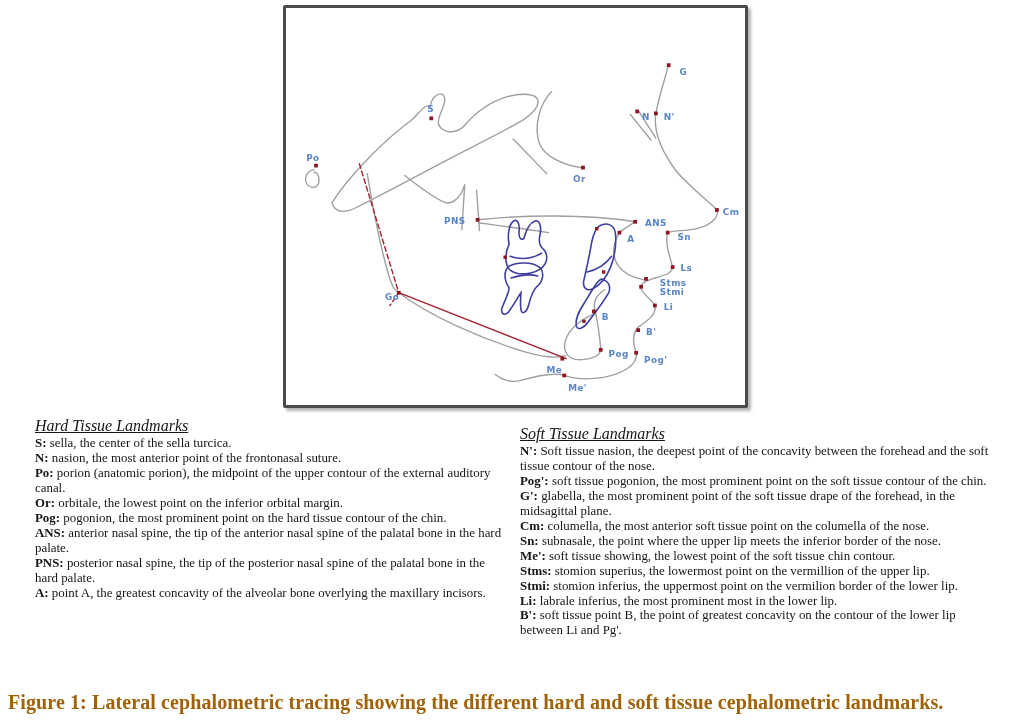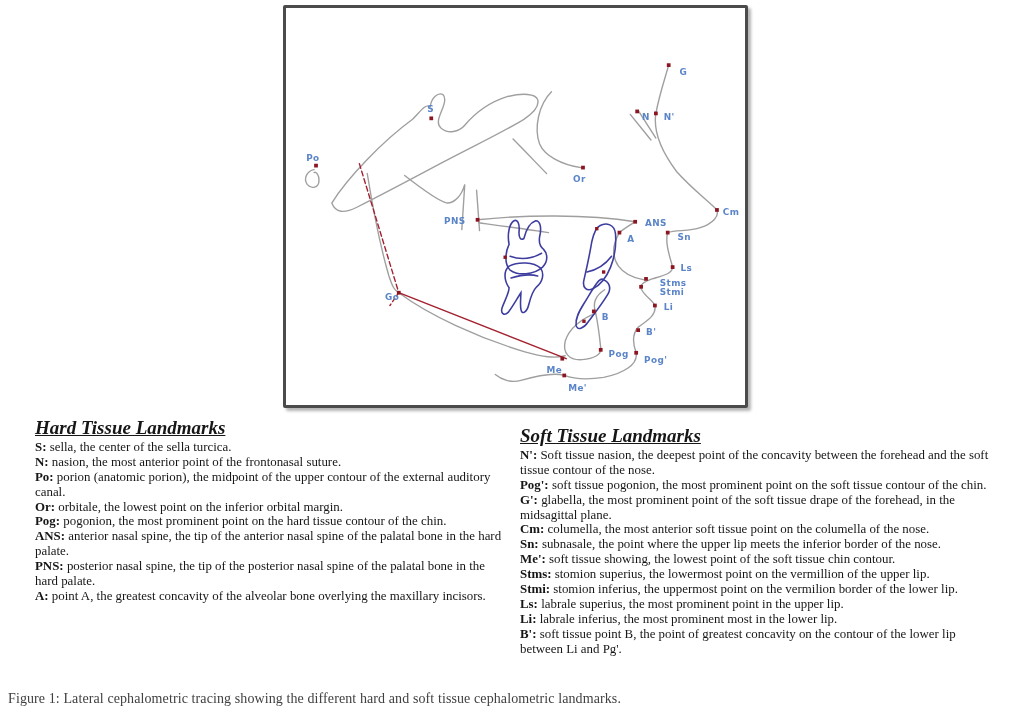--- a/index.html
+++ b/index.html
@@ -10,29 +10,29 @@
   .figure-box{
     position:absolute;left:283px;top:5px;width:459px;height:397px;
     border:3px solid #4b4b4b;border-radius:2px;background:#ffffff;
     box-shadow:3px 3px 3px rgba(90,90,90,.45);
   }
   .figure-box svg{display:block;width:459px;height:397px;}
   .col{position:absolute;top:417px;font-size:12.9px;line-height:1.155;}
   .col-left{left:35px;width:468px;}
   .col-right{left:520px;width:478px;margin-top:8px;}
   .col-heading{
-    margin:0 0 1px 0;font-size:19px;font-weight:bold;font-style:italic;
+    margin:0 0 1px 0;font-size:16px;font-weight:normal;font-style:italic;
     text-decoration:underline;
   }
   .entry{margin:0;}
   .entry .abbr{font-weight:bold;}
   .entry .iname{}
   .caption{
     position:absolute;left:8px;top:691px;margin:0;
-    font-size:14px;font-weight:normal;color:#404040;letter-spacing:.1px;
+    font-size:20px;font-weight:bold;color:#a16207;letter-spacing:.1px;
   }
 </style>
 </head>
 <body>
 
 <div class="page">
 
   <div class="figure-box">
     <svg id="ceph-svg" viewBox="0 0 465 403" xmlns="http://www.w3.org/2000/svg">
         <path d="M 46,198 C 62,172 98,135 128,113 C 136,105 141,97 146,100 C 147,91 154,85 159,88 C 163,92 159,101 156,108 C 154,113 153,119 157,122 C 164,128 175,126 181,119 C 192,106 208,95 224,90 C 240,86 253,87 255,93 C 257,100 250,107 241,113 C 218,127 188,141 158,157 C 128,173 94,191 72,202 C 58,209 50,208 46,198 Z" fill="none" stroke="#9f9f9f" stroke-width="1.4" stroke-linecap="round"></path>
@@ -128,21 +128,20 @@
     <h3 class="col-heading">Soft Tissue Landmarks</h3>
     <div id="soft-entries">
         <div class="entry"><span class="abbr">N':</span> <span class="iname">Soft tissue nasion</span><span class="rest">, the deepest point of the concavity between the forehead and the soft tissue contour of the nose.</span></div>
         <div class="entry"><span class="abbr">Pog':</span> <span class="iname">soft tissue pogonion</span><span class="rest">, the most prominent point on the soft tissue contour of the chin.</span></div>
         <div class="entry"><span class="abbr">G':</span> <span class="iname">glabella</span><span class="rest">, the most prominent point of the soft tissue drape of the forehead, in the midsagittal plane.</span></div>
         <div class="entry"><span class="abbr">Cm:</span> <span class="iname">columella</span><span class="rest">, the most anterior soft tissue point on the columella of the nose.</span></div>
         <div class="entry"><span class="abbr">Sn:</span> <span class="iname">subnasale</span><span class="rest">, the point where the upper lip meets the inferior border of the nose.</span></div>
         <div class="entry"><span class="abbr">Me':</span> <span class="iname">soft tissue showing</span><span class="rest">, the lowest point of the soft tissue chin contour.</span></div>
         <div class="entry"><span class="abbr">Stms:</span> <span class="iname">stomion superius</span><span class="rest">, the lowermost point on the vermillion of the upper lip.</span></div>
         <div class="entry"><span class="abbr">Stmi:</span> <span class="iname">stomion inferius</span><span class="rest">, the uppermost point on the vermilion border of the lower lip.</span></div>
-        <div class="entry"><span class="abbr">Ls:</span> <span class="iname">labrale superius</span><span class="rest">, the most prominent point in the upper lip.</span></div>
         <div class="entry"><span class="abbr">Li:</span> <span class="iname">labrale inferius</span><span class="rest">, the most prominent most in the lower lip.</span></div>
         <div class="entry"><span class="abbr">B':</span> <span class="iname">soft tissue point B</span><span class="rest">, the point of greatest concavity on the contour of the lower lip between Li and Pg'.</span></div>
       </div>
   </section>
 
   <p class="caption">Figure 1: Lateral cephalometric tracing showing the different hard and soft tissue cephalometric landmarks.</p>
 
 </div>
 
 </body></html>

